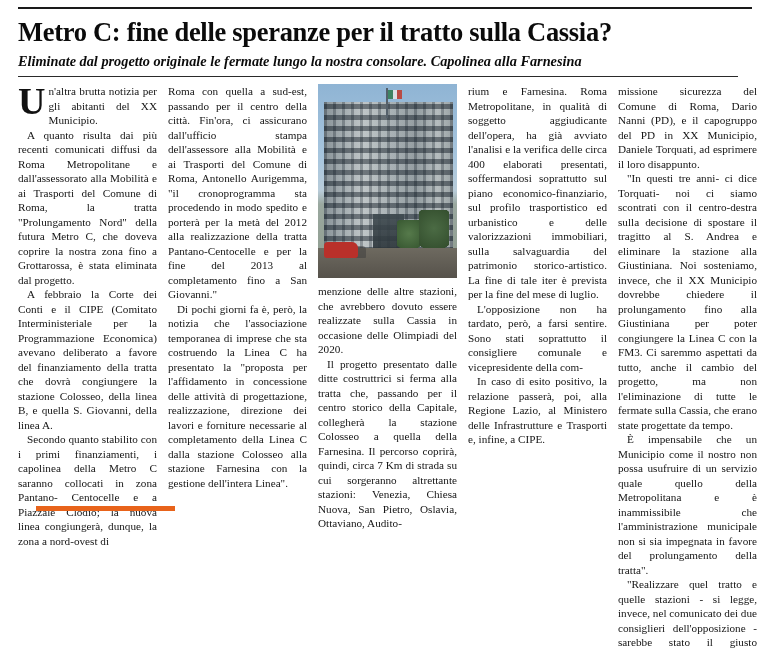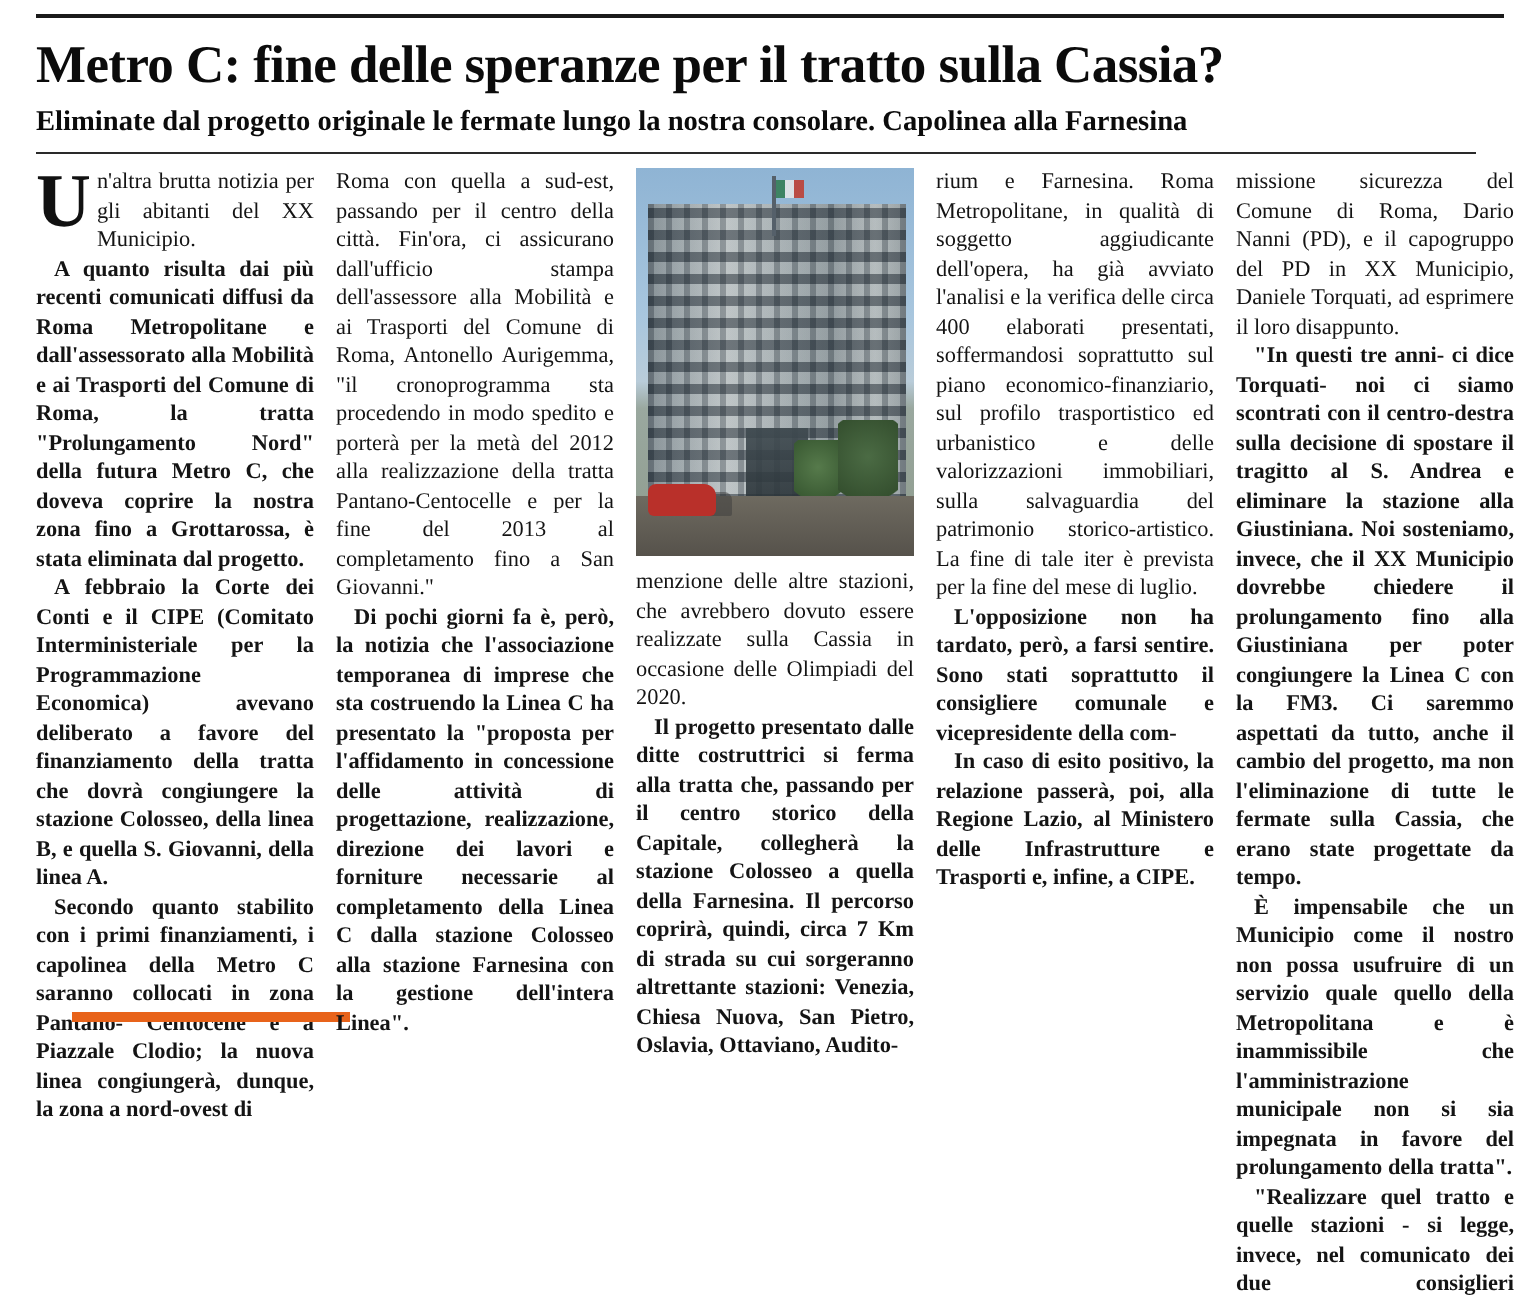--- a/index.html
+++ b/index.html
@@ -35,20 +35,21 @@
     font-weight: bold;
     font-size: 26.5px;
     line-height: 1.06;
     letter-spacing: -0.3px;
     color: #0b0b0b;
   }
   .subhead {
     margin: 7px 0 0 0;
     font-family: "Liberation Serif", serif;
     font-weight: bold;
+    font-style: italic;
     font-size: 14.3px;
     line-height: 1.12;
     color: #0b0b0b;
   }
   .rule-under-sub {
     margin-top: 7px;
     height: 1px;
     background: #2a2a2a;
   }
   .columns {
@@ -67,21 +68,20 @@
     font-size: 11.2px;
     line-height: 1.295;
     text-align: justify;
     text-justify: inter-word;
     hyphens: auto;
     -webkit-hyphens: auto;
     color: #141414;
   }
   .col p + p {
     text-indent: 9px;
-    font-weight: bold;
   }
   .dropcap-para {
     position: relative;
   }
   .dropcap {
     float: left;
     font-family: "Liberation Serif", serif;
     font-size: 38px;
     line-height: 0.82;
     font-weight: bold;

